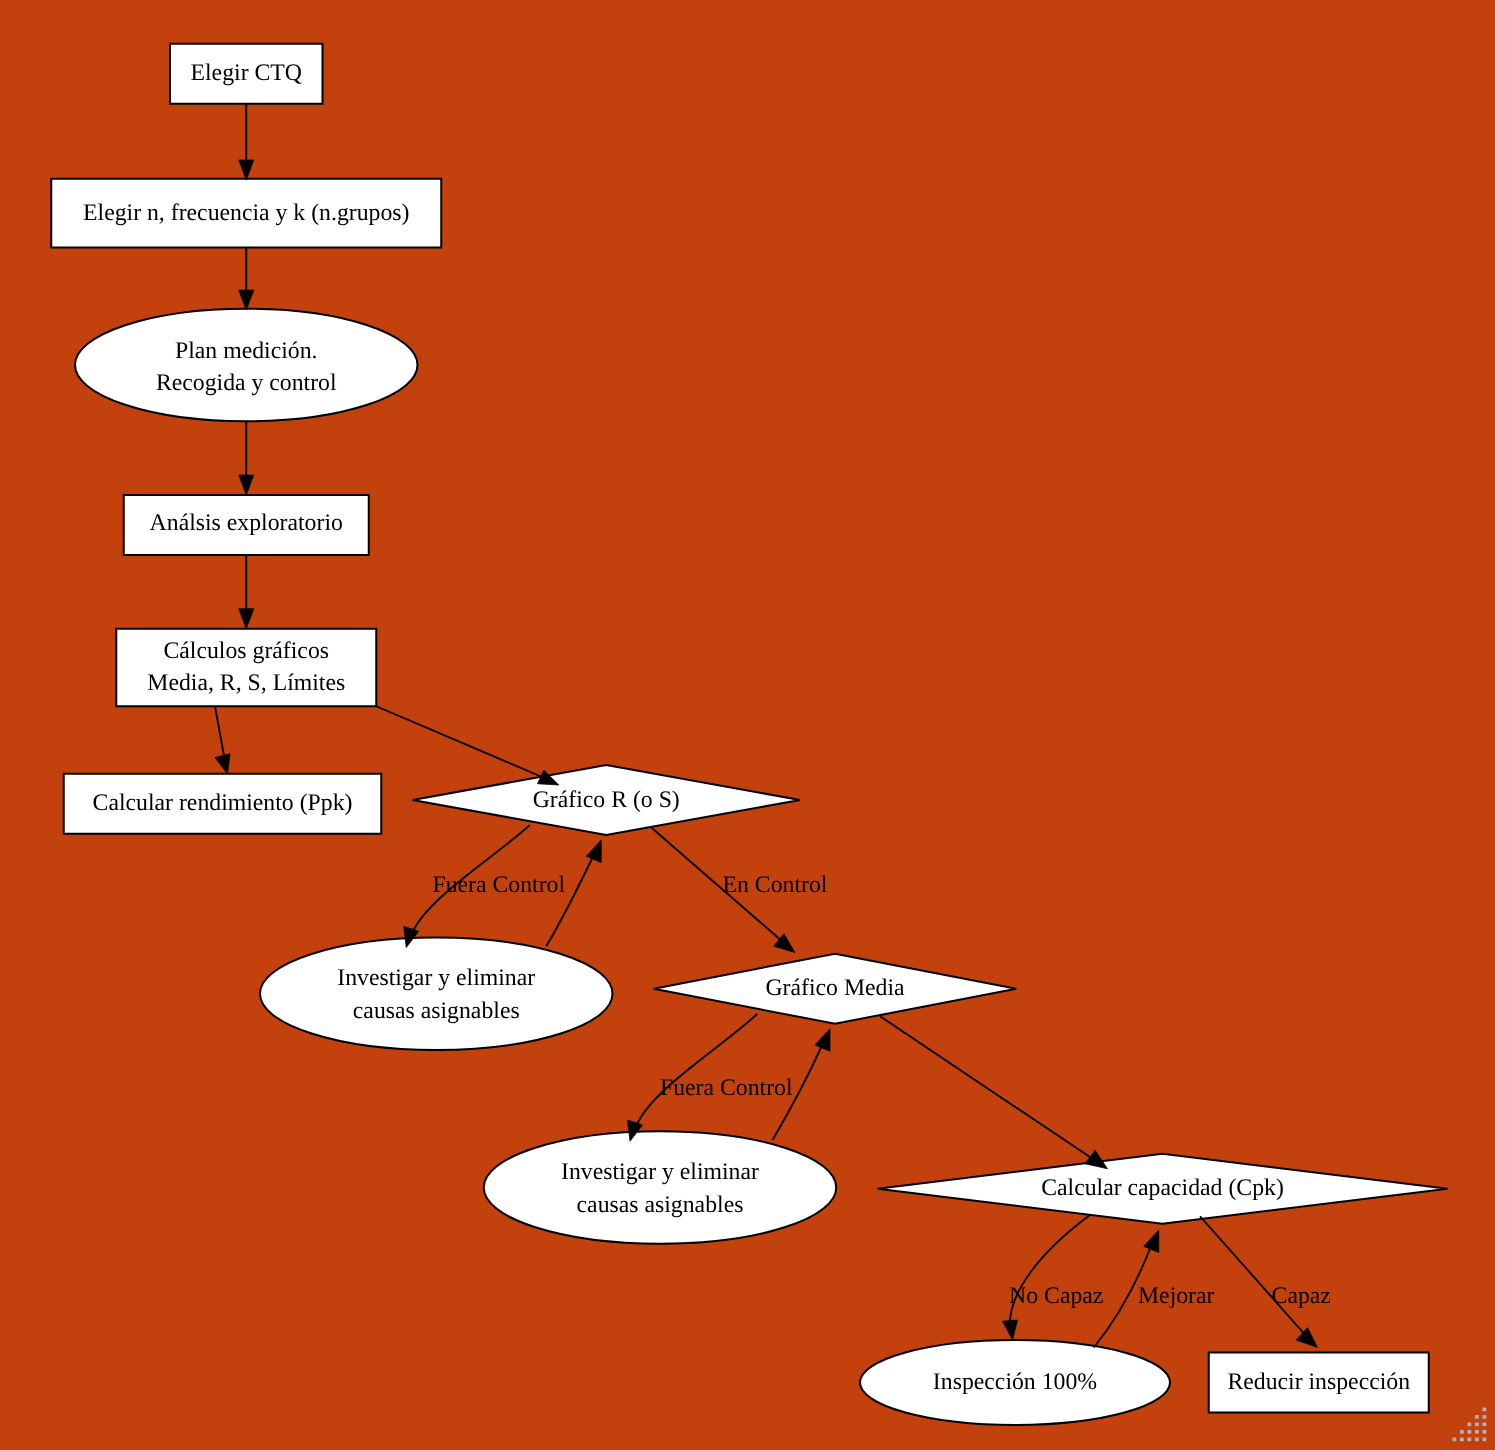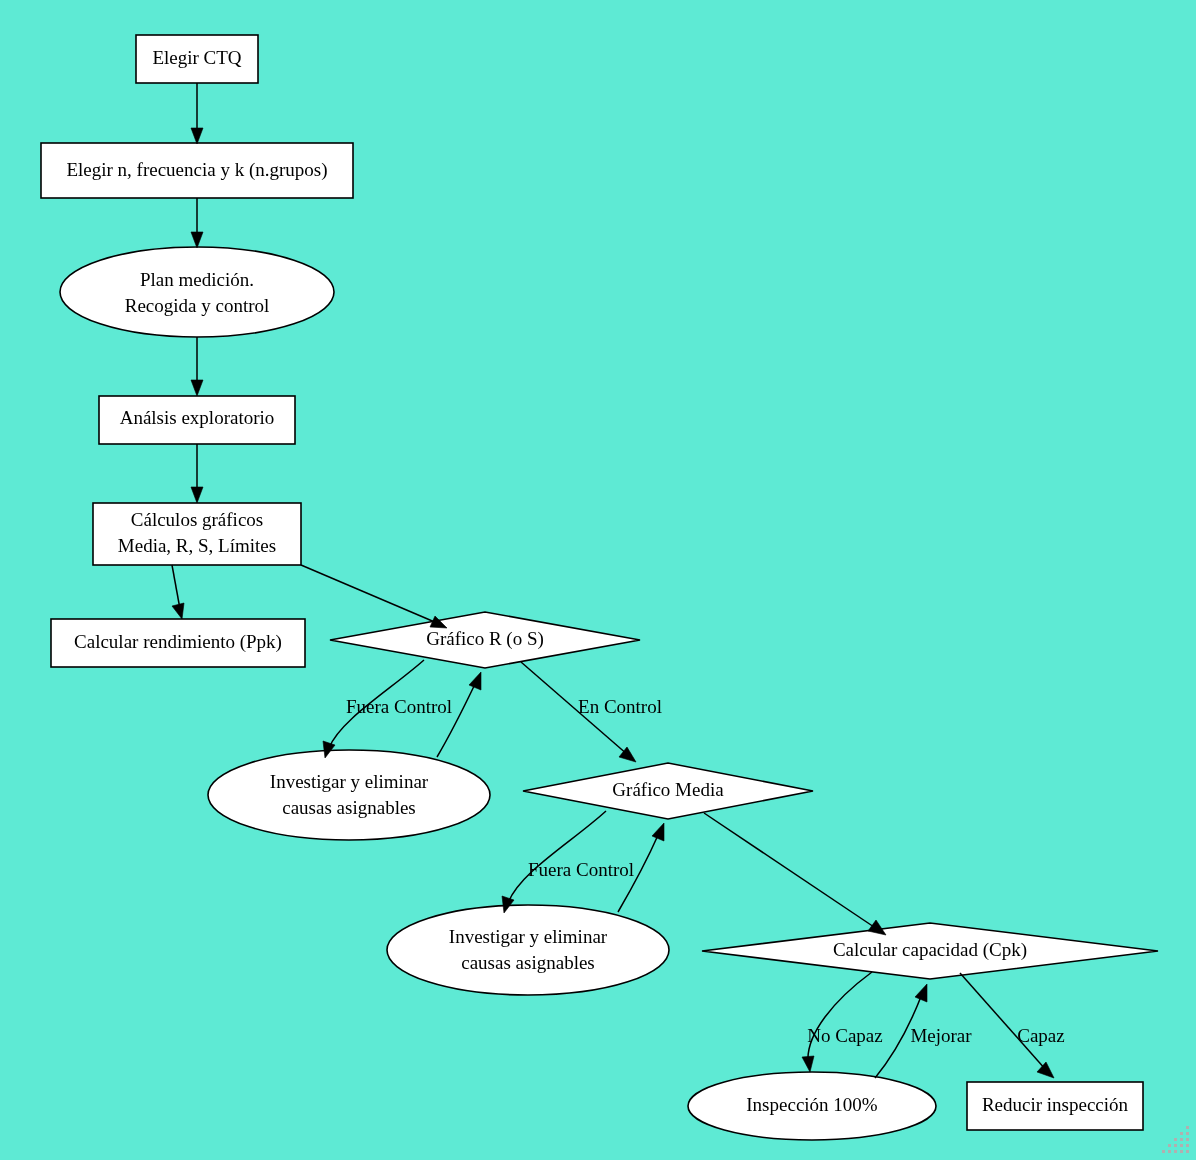--- a/index.html
+++ b/index.html
@@ -7,21 +7,21 @@
     padding: 0;
     background: #ffffff;
   }
   body {
     font-family: "Liberation Serif", "DejaVu Serif", serif;
   }
   #diagram-wrap {
     position: relative;
     width: 1196px;
     height: 1160px;
-    background: #5eead4;
+    background: #c2410c;
     overflow: hidden;
   }
   svg#flowchart {
     display: block;
     width: 1196px;
     height: 1160px;
   }
   .node-shape {
     fill: #ffffff;
     stroke: #000000;

